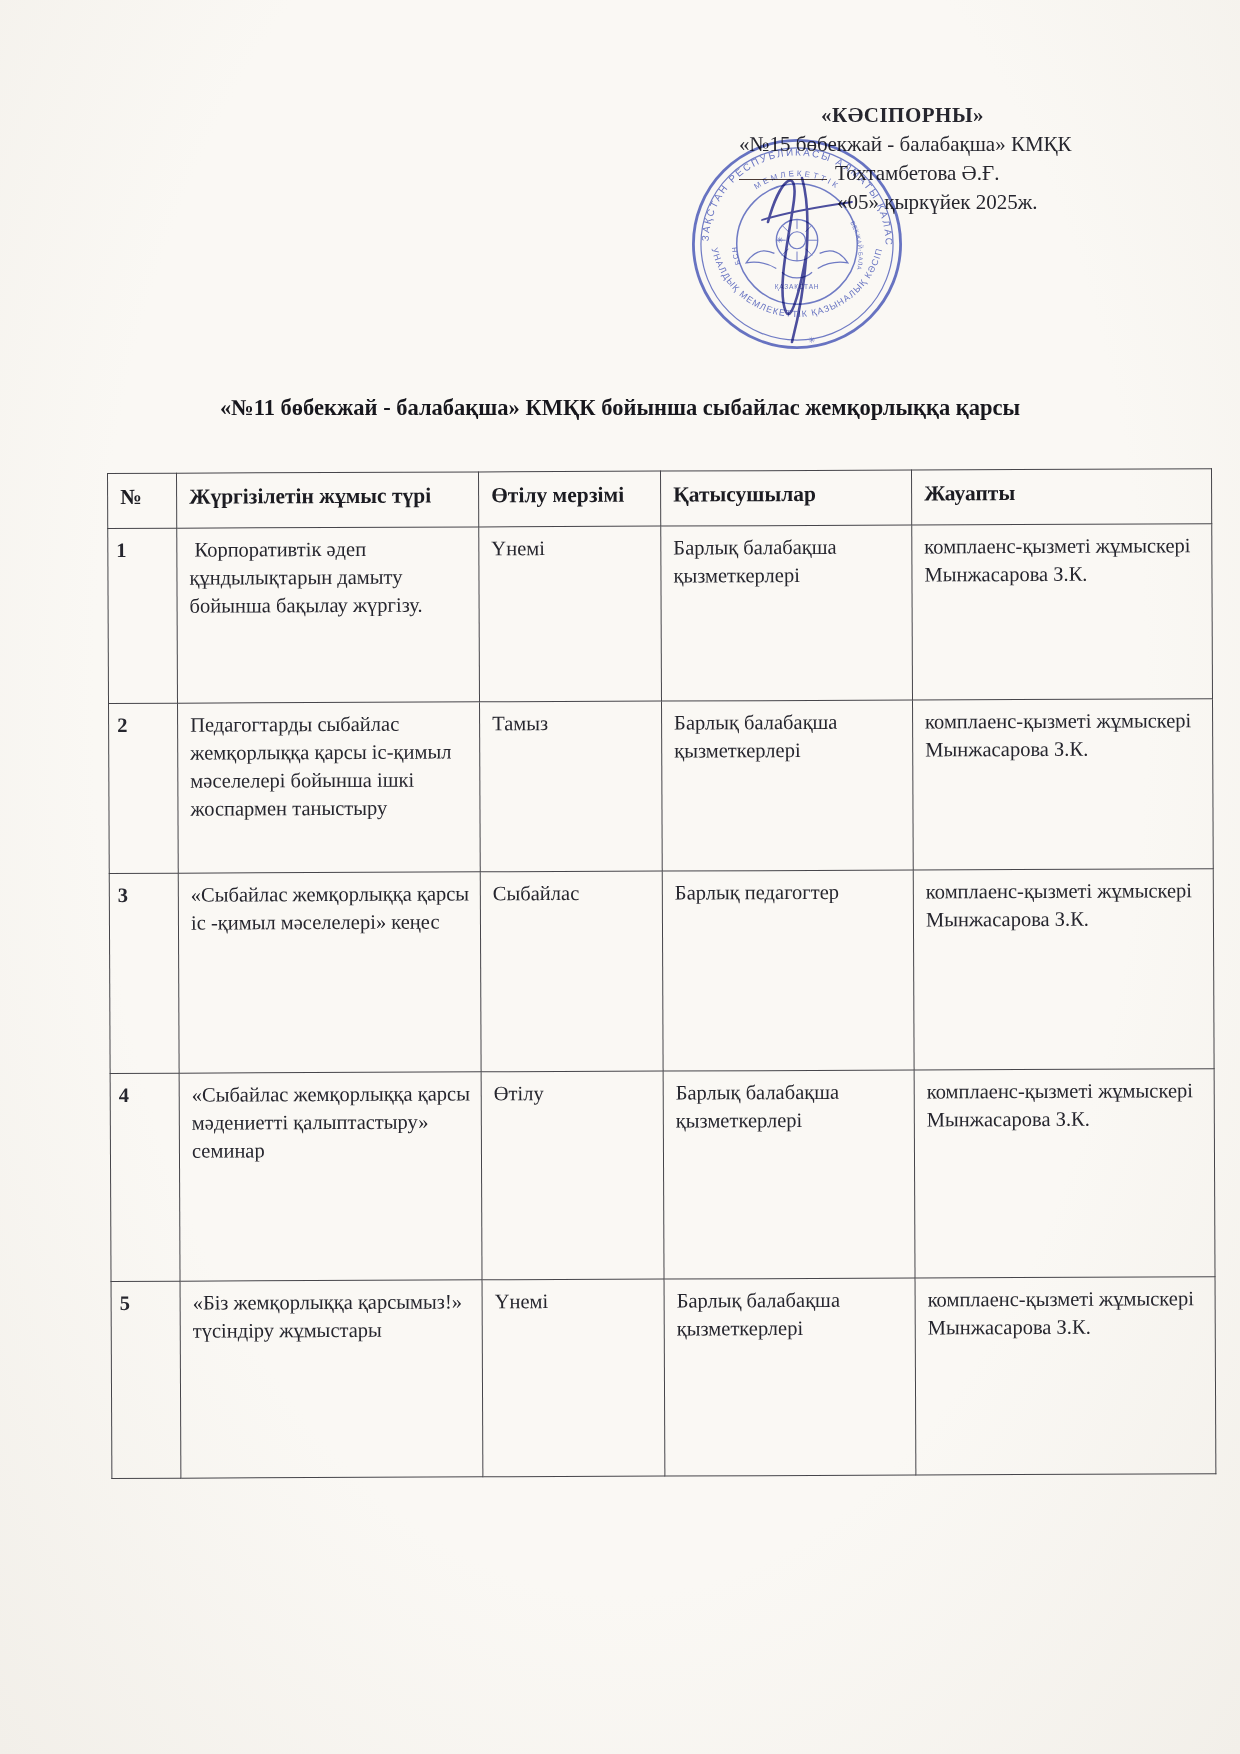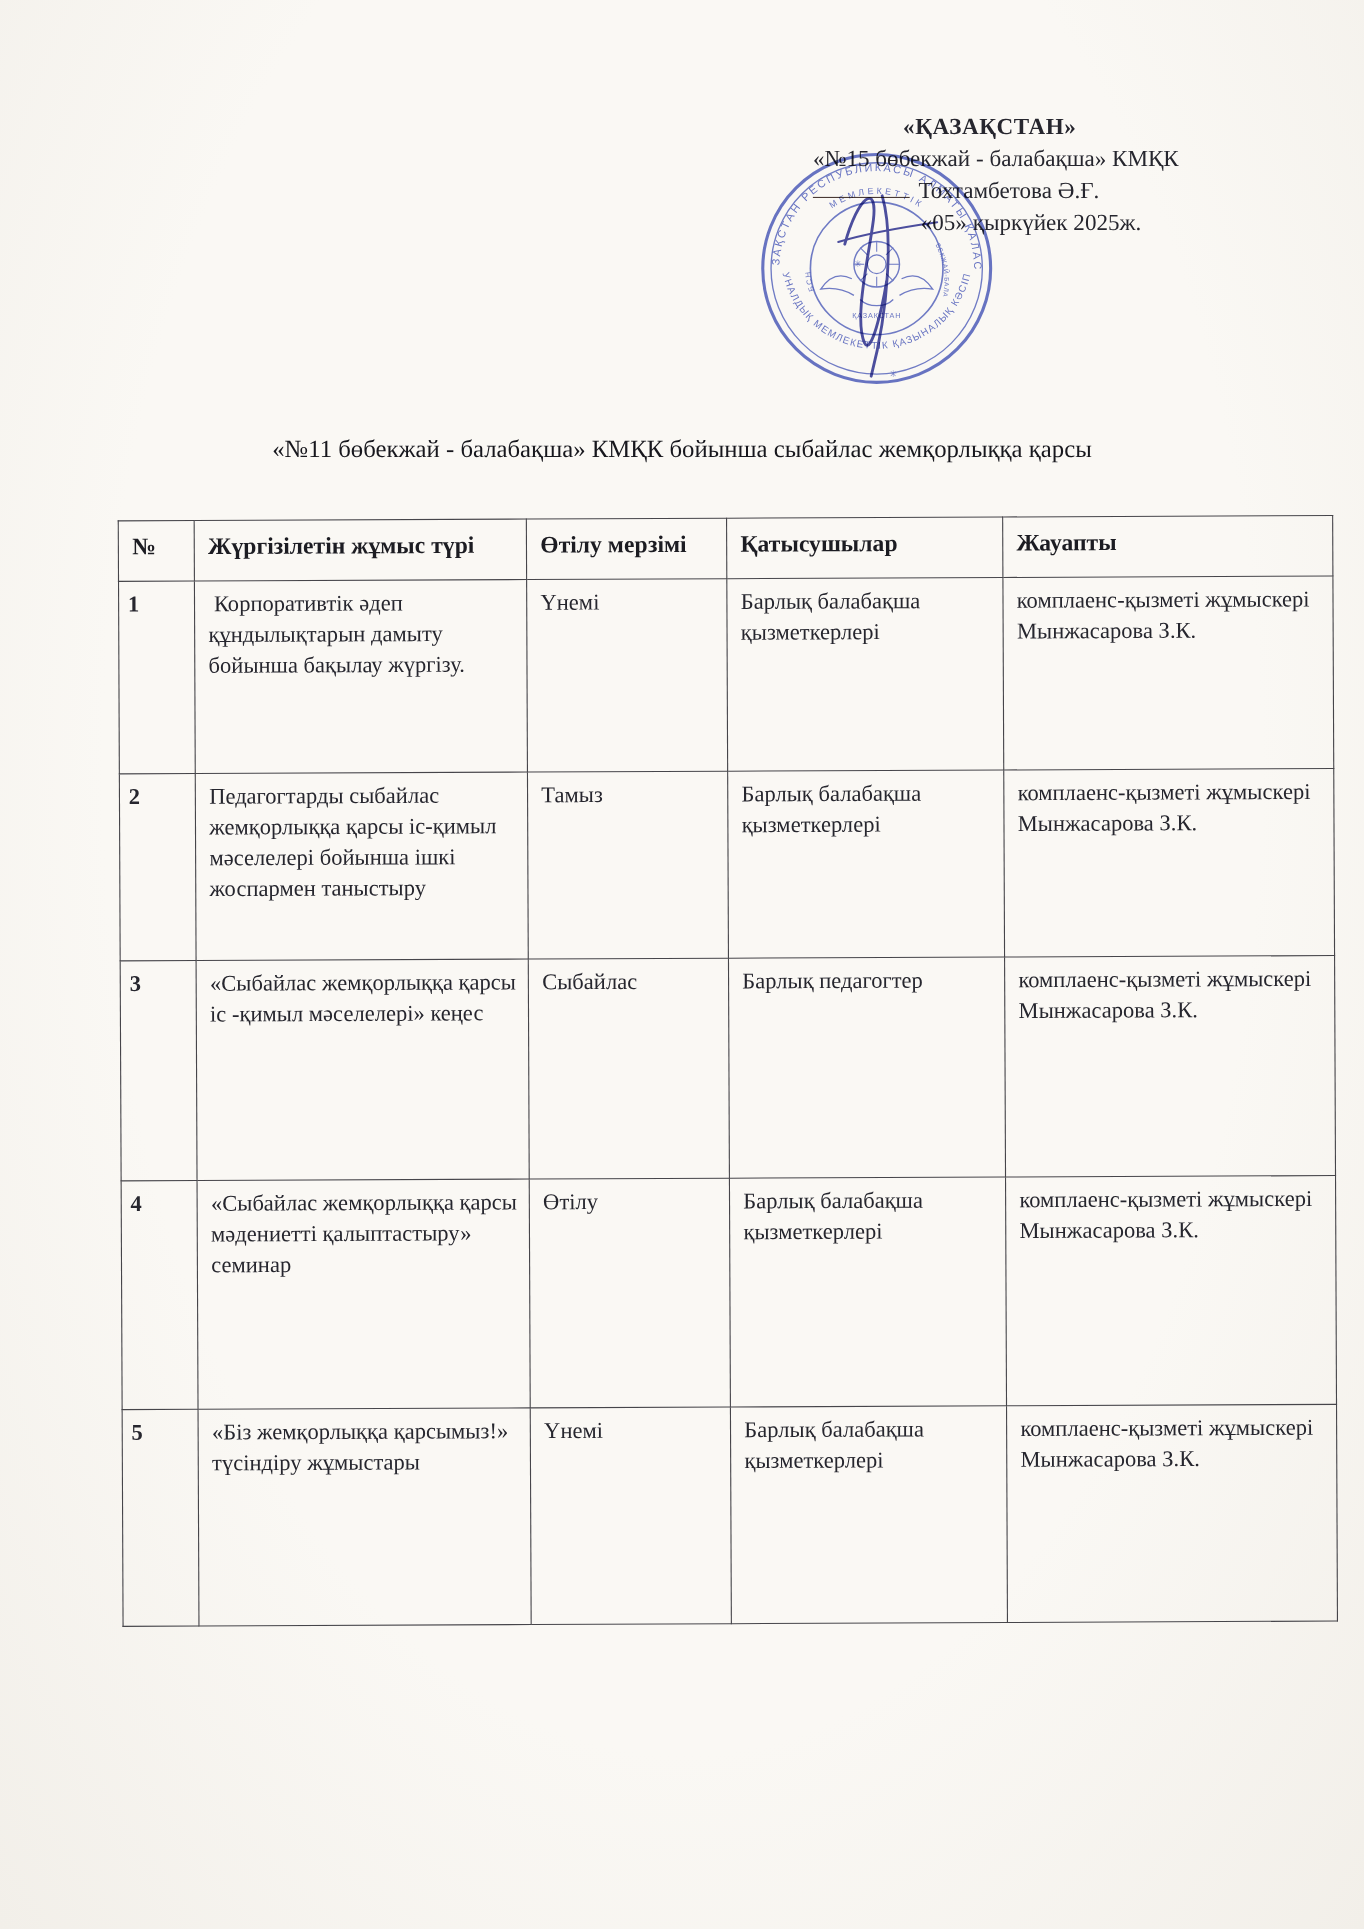--- a/index.html
+++ b/index.html
@@ -34,21 +34,21 @@
     mix-blend-mode:multiply;opacity:.92;
   }
   .signature{
     position:absolute;left:740px;top:160px;width:150px;height:200px;
     mix-blend-mode:multiply;
   }
 
   
   .title{
     position:absolute;left:110px;top:325px;width:1020px;
-    text-align:center;font-weight:normal;font-size:22.5px;line-height:33px;
+    text-align:center;font-weight:bold;font-size:22.5px;line-height:33px;
     color:#17171d;white-space:pre-wrap;
   }
 
   
   .plan-table{
     position:absolute;left:107px;top:473px;width:1104px;
     border-collapse:collapse;table-layout:fixed;
     transform:rotate(-0.25deg);transform-origin:left top;
     font-size:20.5px;line-height:28px;color:#26262e;
   }
@@ -69,21 +69,21 @@
   .plan-table tr.r3{height:208px;}
   .plan-table tr.r4{height:197px;}
   .cellwrap{white-space:pre-wrap;}
 </style>
 </head>
 <body>
 
 <div class="page">
 
   <div class="approval">
-    <div class="l1">«ҚАЗАҚСТАН»</div>
+    <div class="l1">«КӘСІПОРНЫ»</div>
     <div class="l2">«№15 бөбекжай - балабақша» КМҚК</div>
     <div class="sigrow"><span class="sigline"></span><span>Тохтамбетова Ә.Ғ.</span></div>
     <div class="daterow">«05» қыркүйек 2025ж.</div>
   </div>
 
   <svg class="stamp" viewBox="0 0 240 240">
     <g fill="none" stroke="#3f50bc">
       <circle cx="120" cy="120" r="110" stroke-width="3" opacity=".85"></circle>
       <circle cx="120" cy="120" r="102" stroke-width="1.3" opacity=".8"></circle>
       <circle cx="120" cy="120" r="64" stroke-width="1.6" opacity=".8"></circle>

